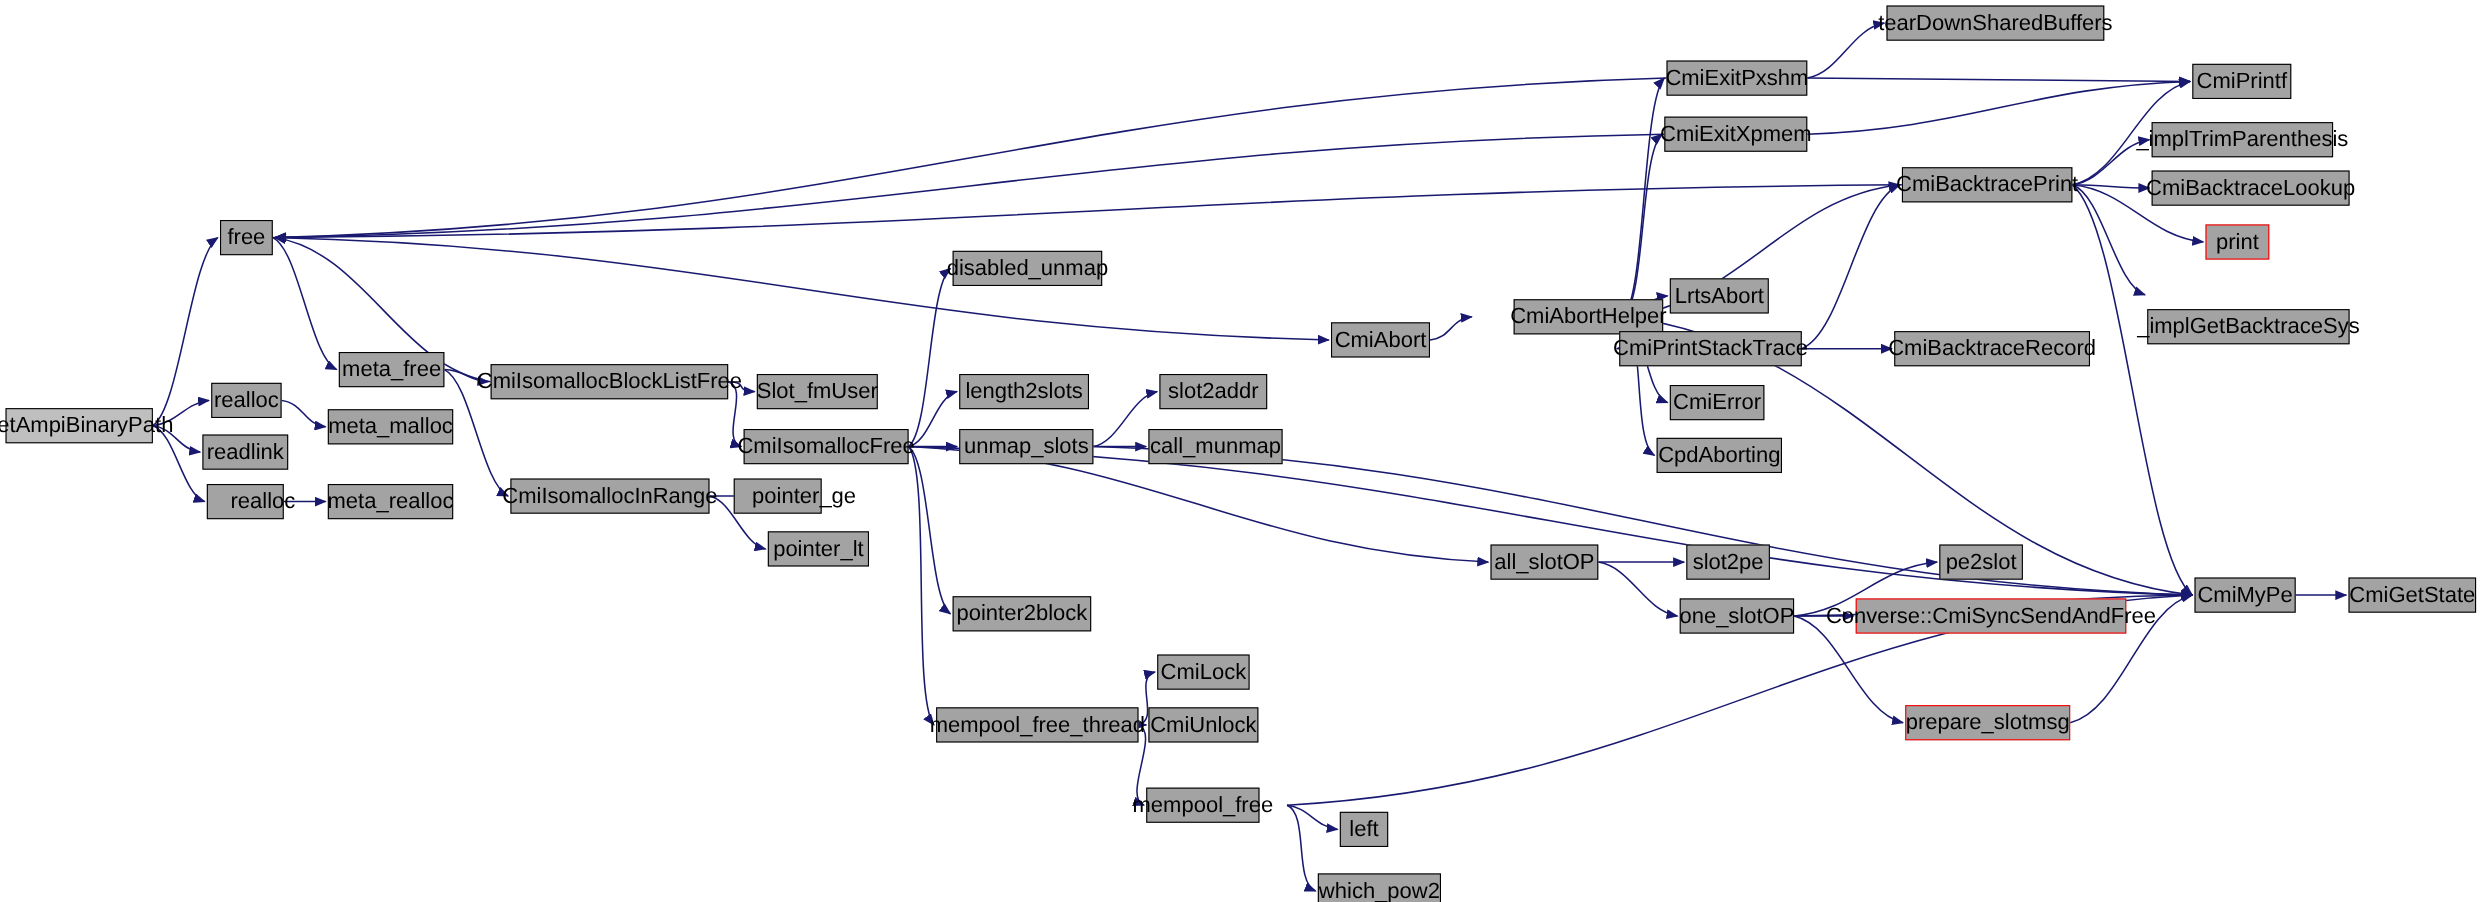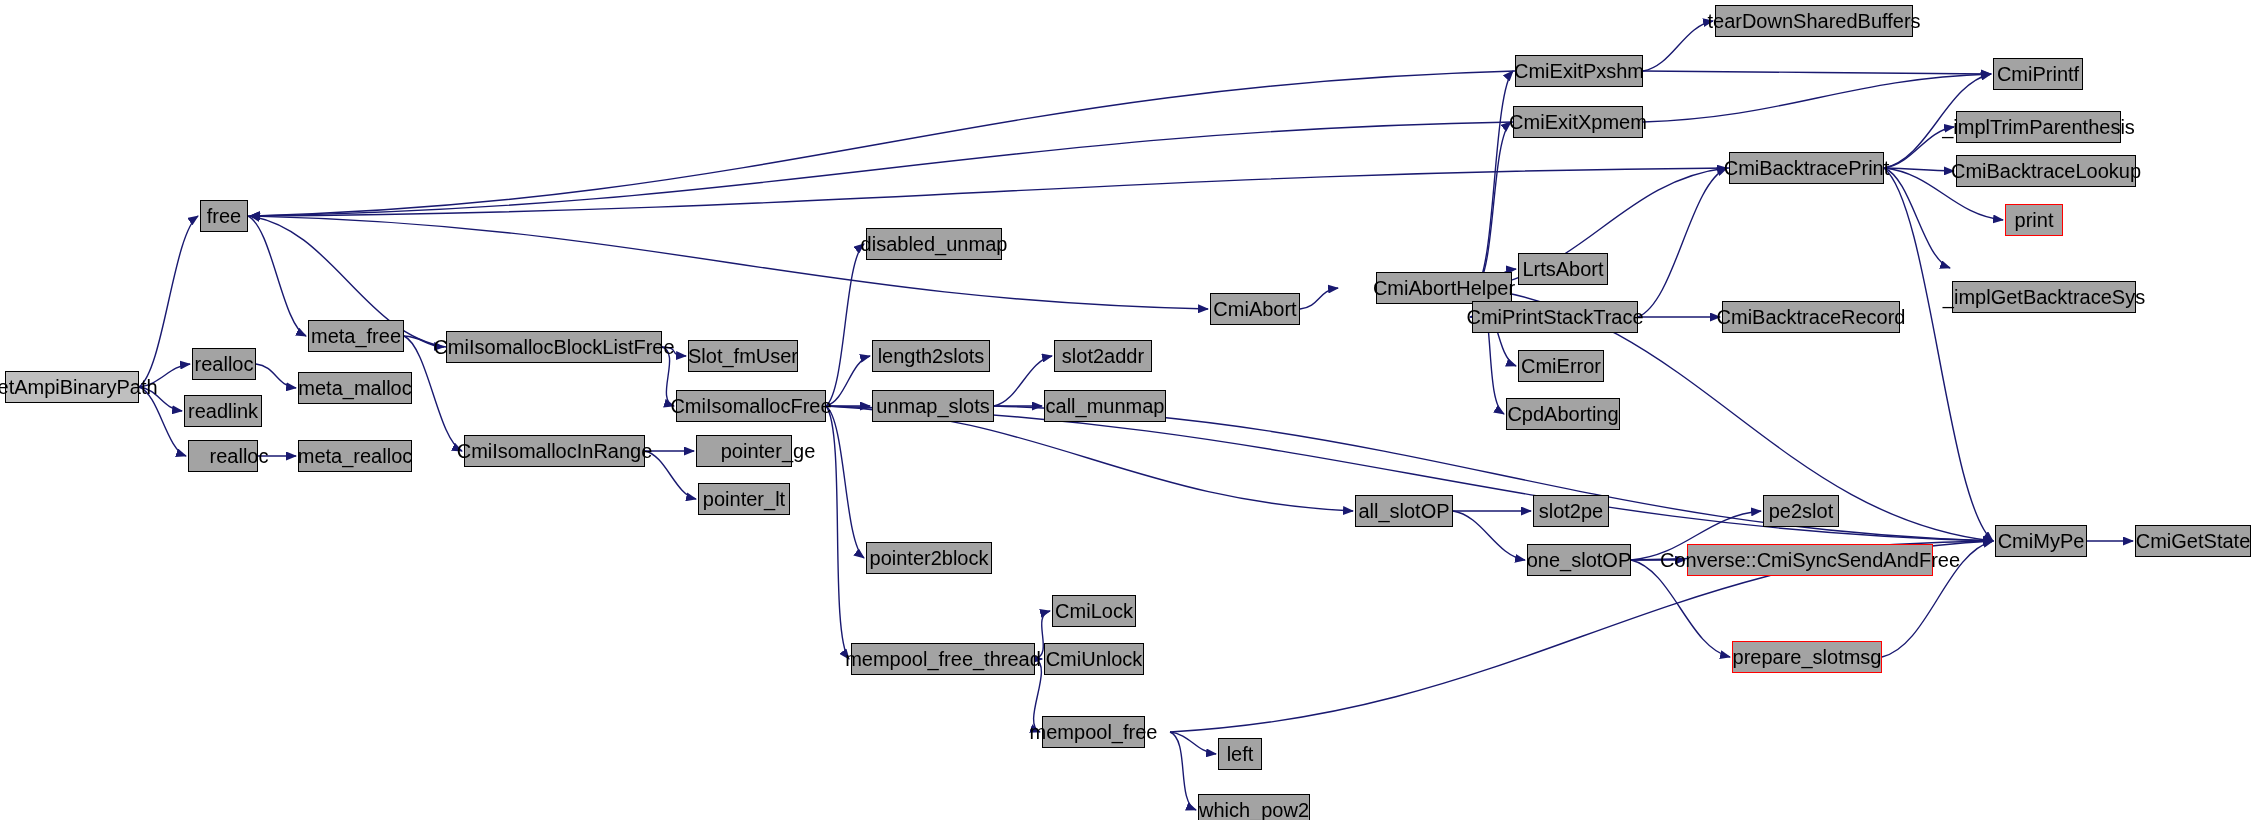--- a/index.html
+++ b/index.html
@@ -140,21 +140,21 @@
       </div>
       <div class="node" style="left: 866px; top: 228px; width: 136px; height: 32px;">
         <span>disabled_unmap</span>
       </div>
       <div class="node" style="left: 688px; top: 340px; width: 110px; height: 32px;">
         <span>Slot_fmUser</span>
       </div>
       <div class="node" style="left: 676px; top: 390px; width: 150px; height: 32px;">
         <span>CmiIsomallocFree</span>
       </div>
-      <div class="node" style="left: 696px; top: 435px; width: 96px; height: 32px; padding-left: 48px;">
+      <div class="node" style="left: 667px; top: 435px; width: 80px; height: 32px; padding-left: 48px;">
         <span>pointer_ge</span>
       </div>
       <div class="node" style="left: 698px; top: 483px; width: 92px; height: 32px;">
         <span>pointer_lt</span>
       </div>
       <div class="node" style="left: 866px; top: 542px; width: 126px; height: 32px;">
         <span>pointer2block</span>
       </div>
       <div class="node" style="left: 872px; top: 340px; width: 118px; height: 32px;">
         <span>length2slots</span>

